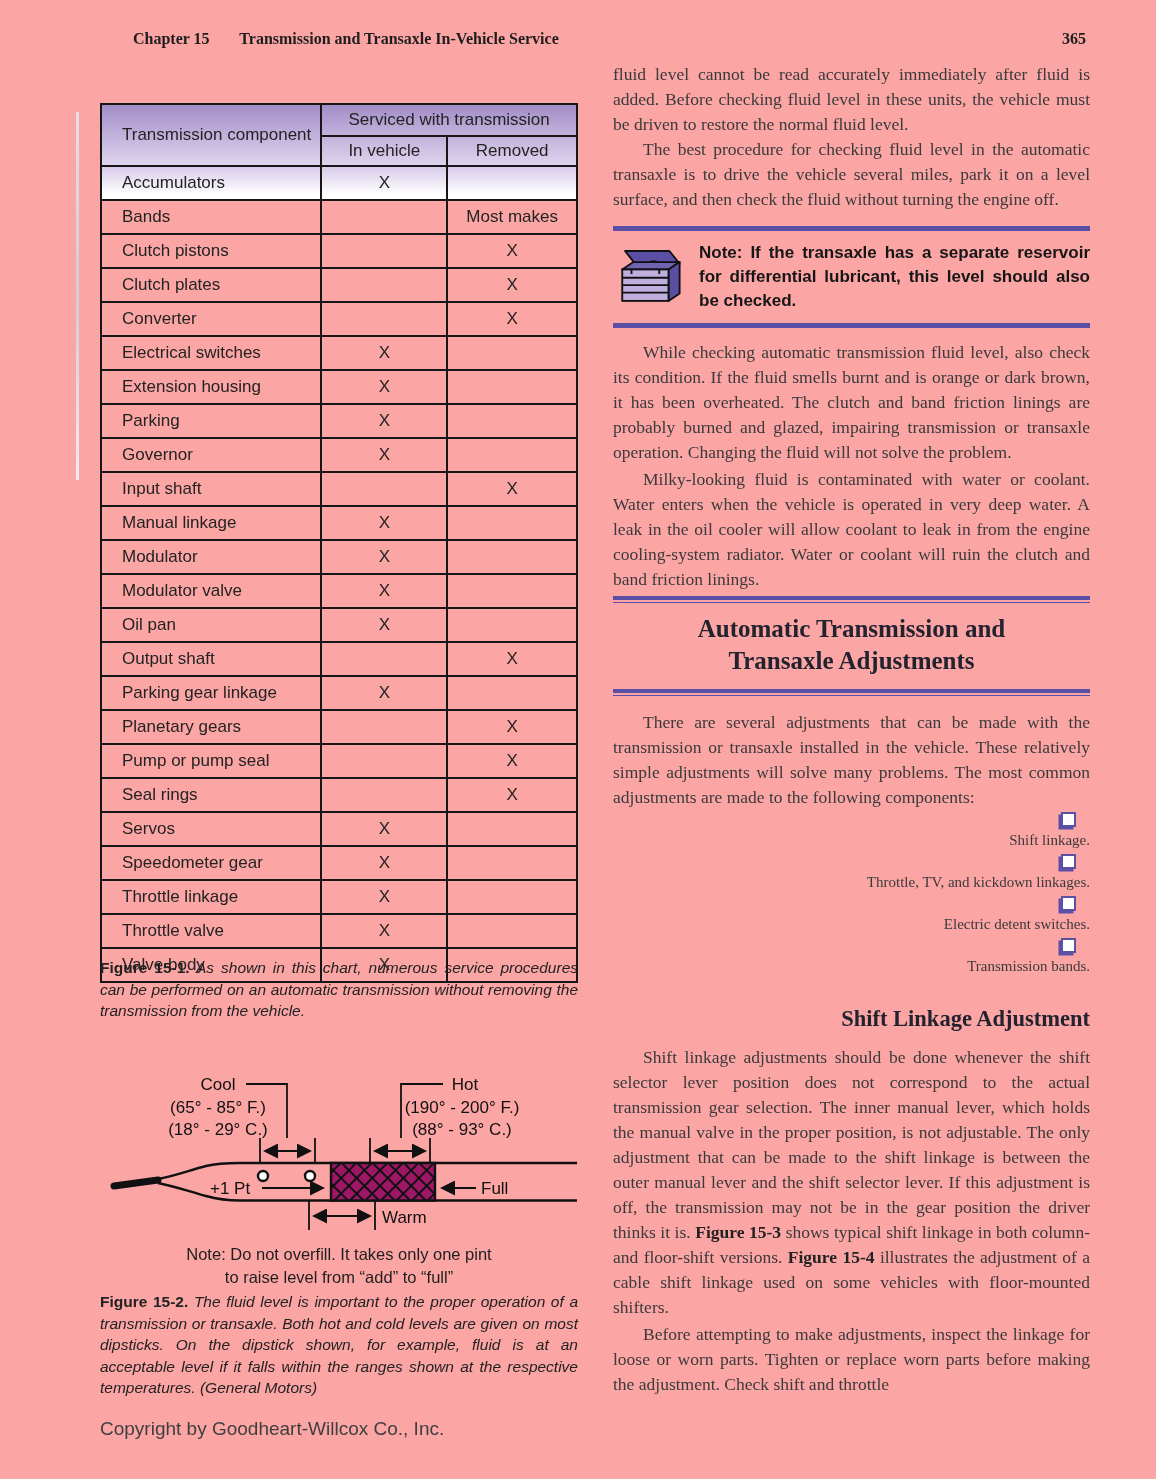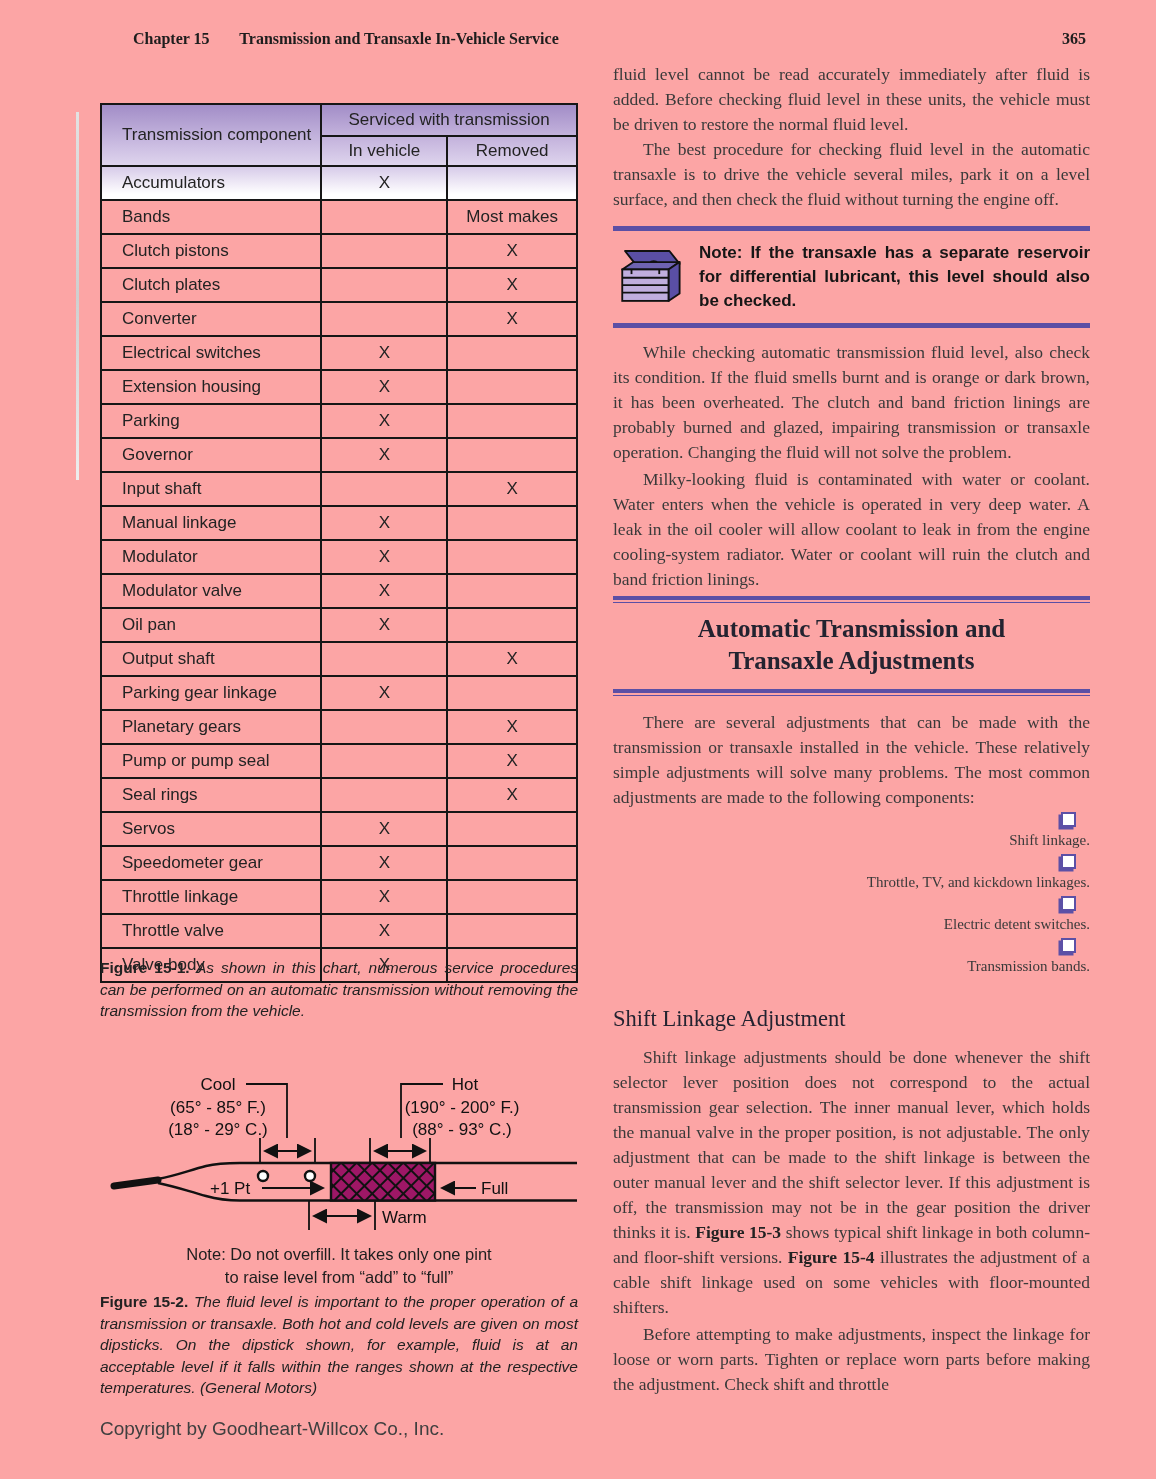--- a/index.html
+++ b/index.html
@@ -67,22 +67,22 @@
   .rule{height:2px;border-top:4px solid #5b4fa5;border-bottom:1.5px solid #5b4fa5;}
   .sect-heading{font-family:"Liberation Serif",serif;font-weight:bold;font-size:25px;line-height:32px;
                 text-align:center;color:#232330;padding:10px 38px 12px 38px;margin:0;}
 
   .p5{margin-top:14px !important;}
   ul.bullets{list-style:none;margin:2px 0 0 0;padding:0 0 0 18px;}
   ul.bullets li{display:flex;align-items:flex-end;font-size:15px;line-height:27px;color:#3a3a3a;flex-direction:column;}
   .sq{flex:0 0 11px;width:11px;height:11px;border:2px solid #5c50a6;background:#fff;
       box-shadow:-2.5px 2.5px 0 0 #5c50a6;margin-right:14px;position:relative;top:0px;}
 
-  .sub-heading{font-family:"Liberation Serif",serif;font-weight:normal;font-size:22.5px;
-               color:#232330;margin:26px 0 0 0;}
+  .sub-heading{font-family:"Liberation Serif",serif;font-weight:bold;font-size:22.5px;
+               color:#232330;margin:26px 0 0 0;text-align:right;}
   .p6{margin-top:13px !important;}
   .p7{margin-top:2px !important;}
 </style>
 </head>
 <body>
 
 <div class="page">
 
   <div class="pg-header">
     <span class="chap">Chapter 15</span>

